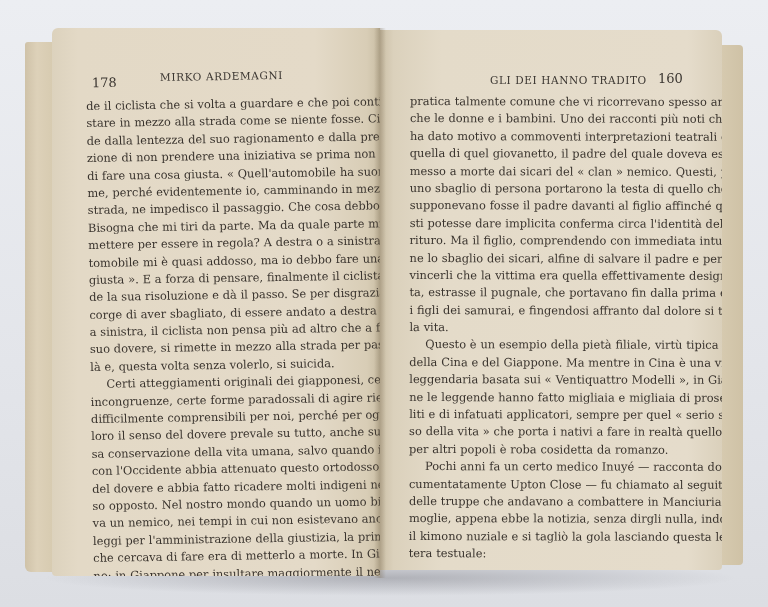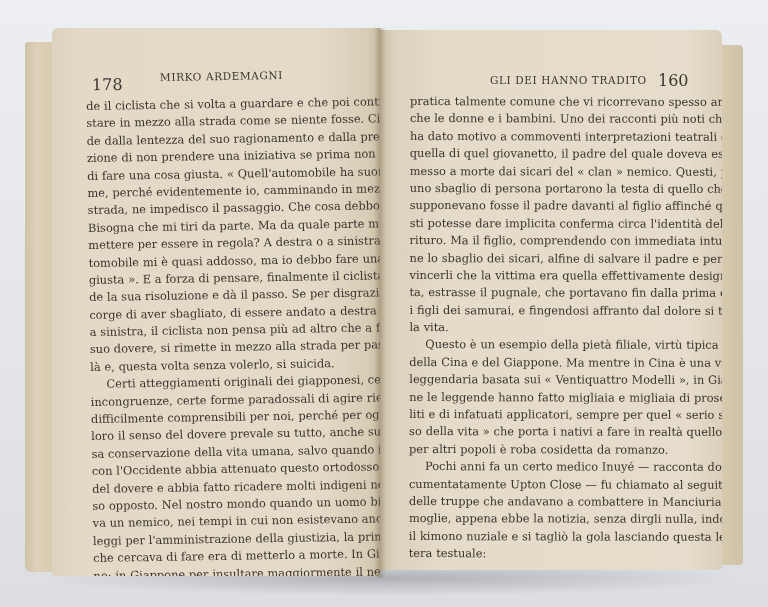--- a/index.html
+++ b/index.html
@@ -79,21 +79,21 @@
     .running-head {
       position: absolute;
       top: 42px;
       font-size: 10.5px;
       letter-spacing: 0.6px;
       color: #3b3631;
     }
     .folio {
       position: absolute;
       top: 40px;
-      font-size: 16px;
+      font-size: 13px;
       color: #3b3631;
     }
     .text-block {
       position: absolute;
       font-size: 11.4px;
       line-height: 17.4px;
       color: #3a342e;
       word-spacing: 0.2px;
     }
     .text-block .line {

